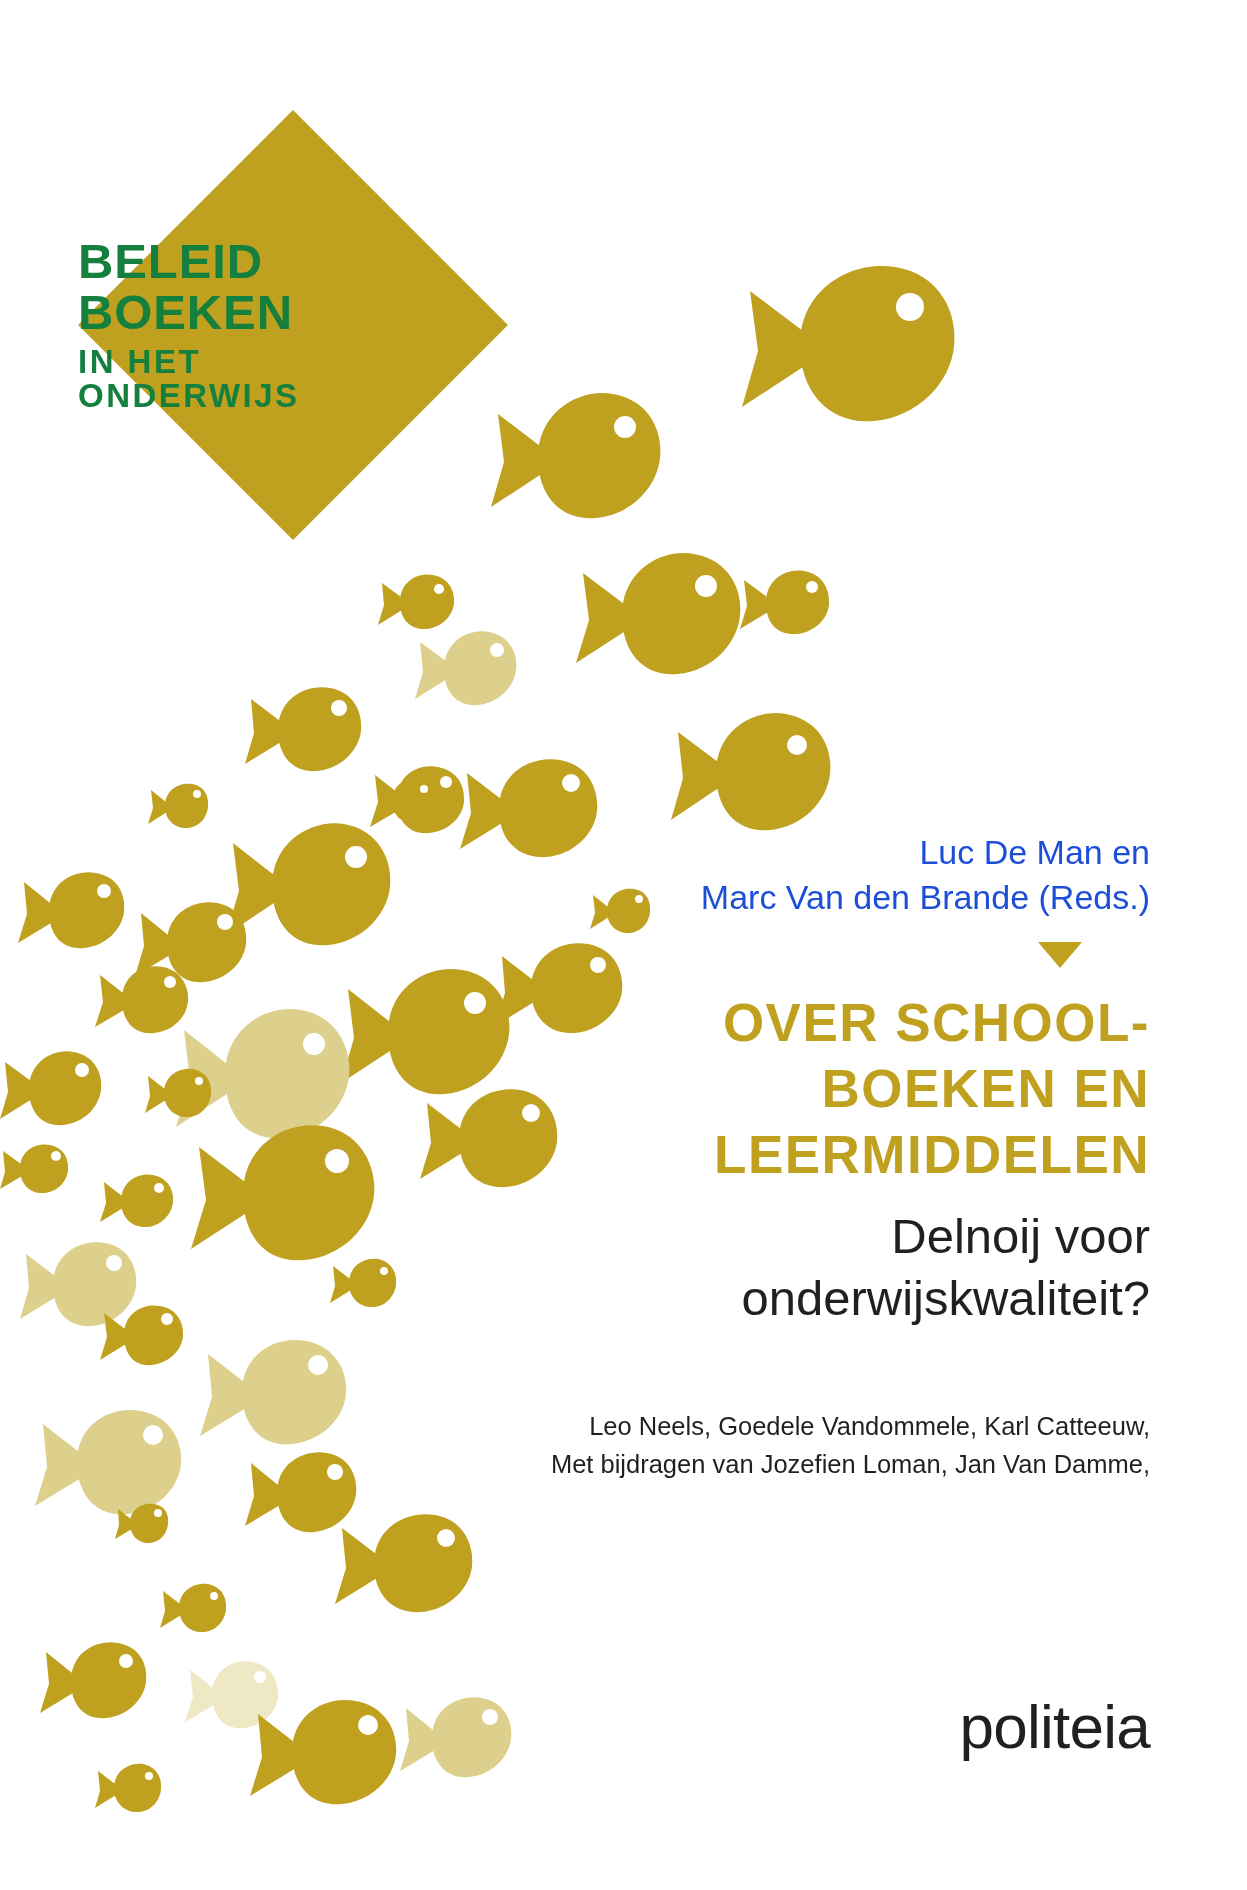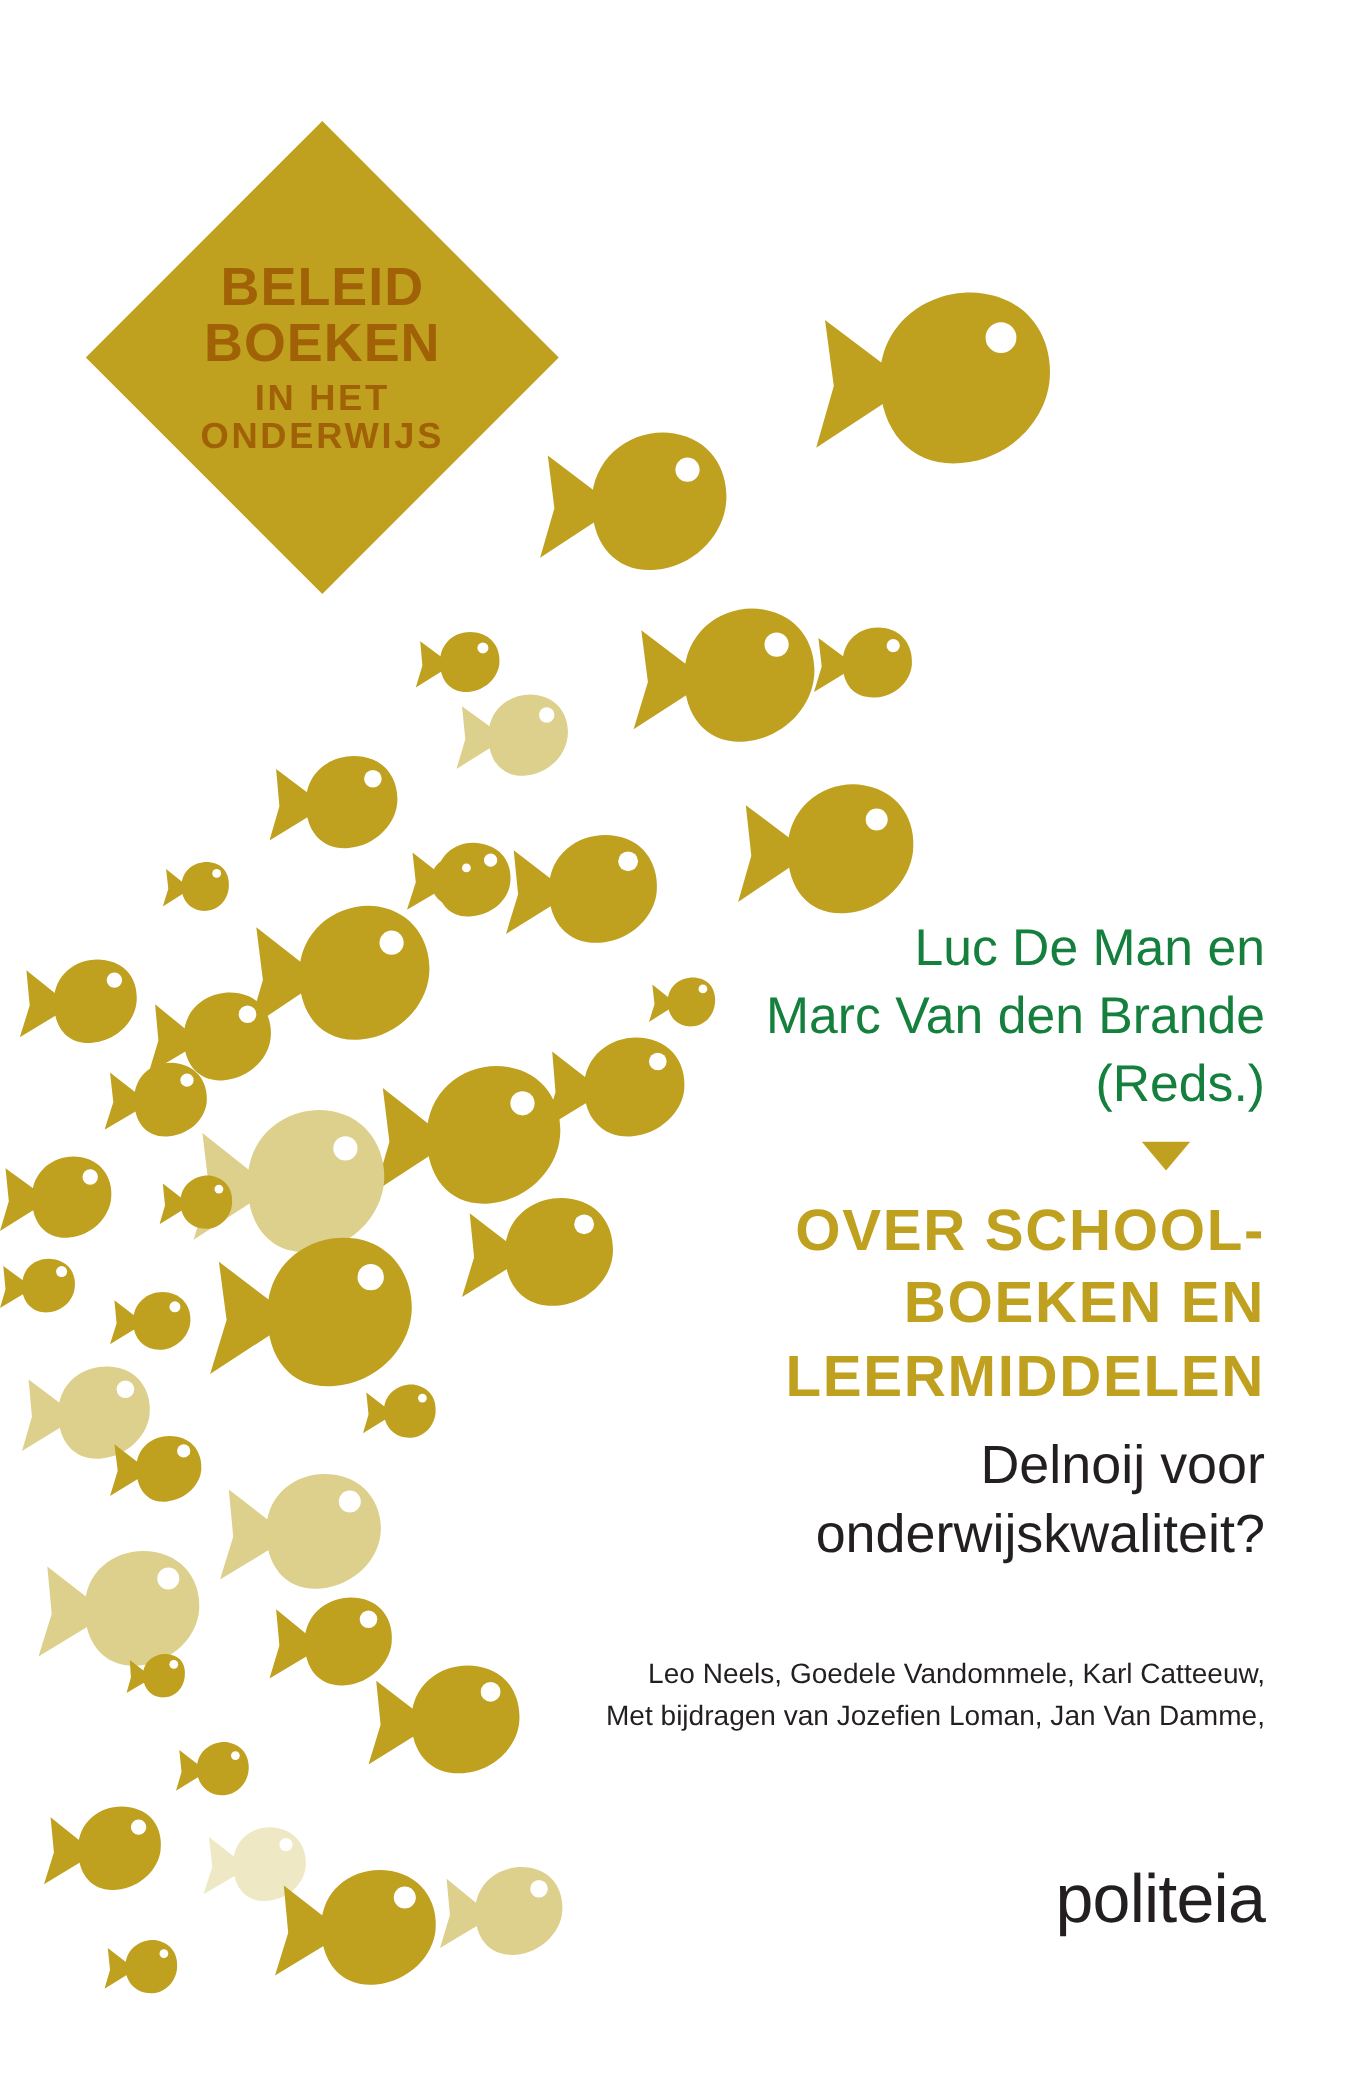--- a/index.html
+++ b/index.html
@@ -42,23 +42,23 @@
     margin-left: -152px; margin-top: -152px;
     background: #bfa01f;
     transform: rotate(45deg);
   }
   #badge .badge-text {
     position: absolute;
     left: 0; top: 0;
     width: 430px; height: 430px;
     display: flex;
     flex-direction: column;
-    align-items: center;
+    align-items: flex-start;
     justify-content: center;
-    color: #a16207;
+    color: #15803d;
     letter-spacing: 0.055em;
     line-height: 1.04;
   }
   #badge .l1, #badge .l2 {
     font-size: 49px;
     font-weight: bold;
   }
   #badge .l3, #badge .l4 {
     font-size: 33px;
     font-weight: bold;
@@ -68,22 +68,22 @@
 
   
   #text-col {
     position: absolute;
     right: 97px;
     top: 830px;
     width: 620px;
     text-align: right;
   }
   #authors {
-    font-size: 47px;
-    color: #15803d;
+    font-size: 34px;
+    color: #1d4ed8;
     line-height: 1.32;
     font-weight: 400;
   }
   #triangle {
     margin-top: 22px;
     margin-left: auto;
     margin-right: 68px;
     width: 0; height: 0;
     border-left: 22px solid transparent;
     border-right: 22px solid transparent;

